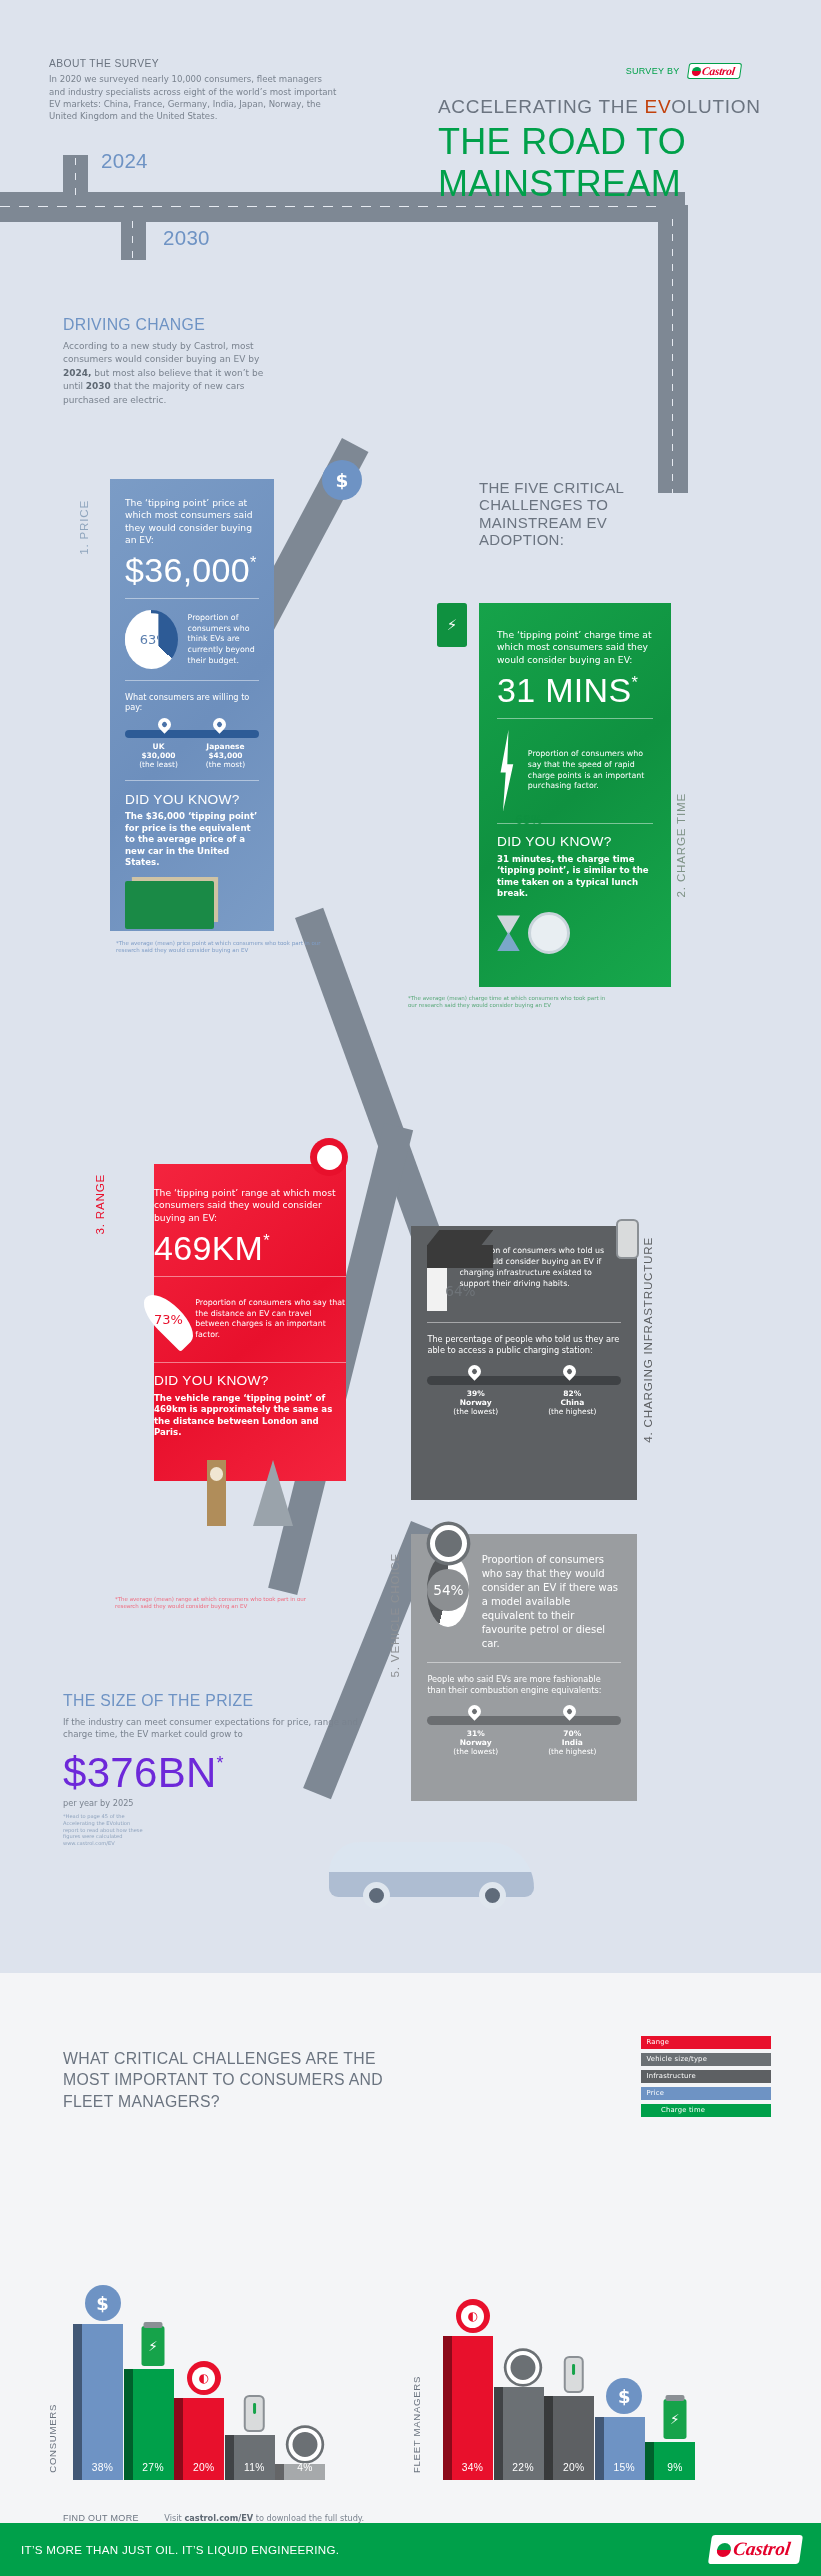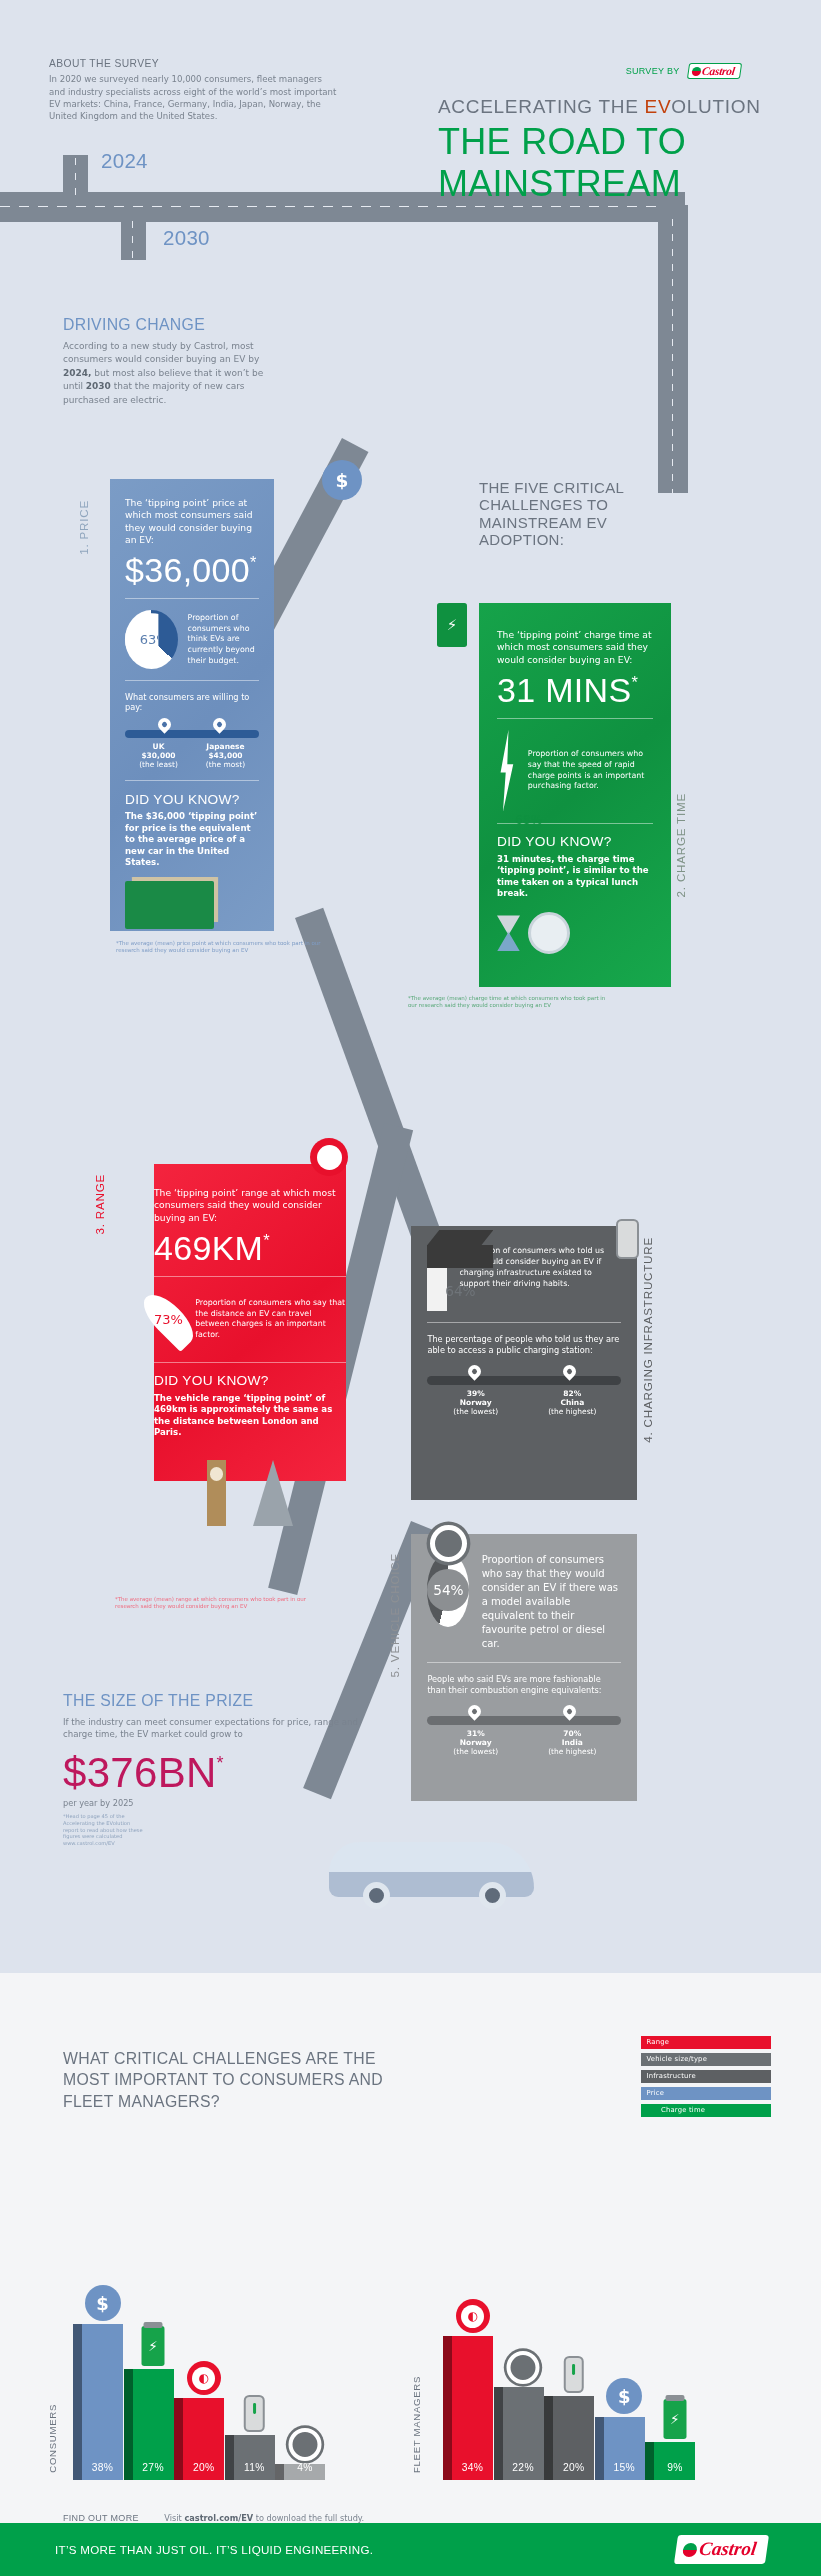--- a/index.html
+++ b/index.html
@@ -100,21 +100,21 @@
   .don54 { width:74px; height:74px; border-radius:50%;
      background:conic-gradient(#fff 0 54%, #55585b 54% 100%);
      display:flex; align-items:center; justify-content:center; }
   .don54 i { width:42px; height:42px; border-radius:50%; background:#8c8f92;
      display:flex; align-items:center; justify-content:center; font-size:13.7px; color:#fff; font-style:normal; }
 
   
   #prize { position:absolute; left:63px; top:1692px; width:315px; }
   #prize h2 { font-size:15.8px; color:#6e93c4; font-weight:normal; letter-spacing:0.3px; }
   #prize p { font-size:8.6px; color:#7a838f; line-height:1.45; margin-top:5.5px; }
-  #prize .money { font-size:42px; color:#be185d; margin-top:8.2px; letter-spacing:0.3px; }
+  #prize .money { font-size:42px; color:#6d28d9; margin-top:8.2px; letter-spacing:0.3px; }
   #prize .money sup { font-size:18px; vertical-align:18px; }
   #prize .sub { font-size:8.2px; color:#7a838f; margin-top:1.4px; }
   #prize .note { font-size:5.1px; color:#8fa3bd; line-height:1.3; margin-top:5.5px; width:82px; }
 
   
   #bottom { position:absolute; left:0; top:1973px; width:822px; height:603px; background:#f4f5f7; }
   #bq { position:absolute; left:63px; top:75px; width:356px; font-size:15.8px; line-height:1.35;
      color:#6b7480; letter-spacing:0.3px; }
   .legend { position:absolute; right:51px; top:63px; width:130px; }
   .legend div { height:13px; margin-bottom:4.1px; color:#fff; font-size:6.8px; padding:2.1px 5.5px;
@@ -142,21 +142,21 @@
      border:2.1px solid #8b9095; }
   .ic-charger i { position:absolute;left:50%;top:5.5px;transform:translateX(-50%);width:3.4px;height:11px;
      background:#16a34a;border-radius:1.4px; }
   .ic-wheel { width:33px;height:33px;border-radius:50%;background:#6b7074;border:4.8px solid #fff;
      box-shadow:0 0 0 2.7px #6b7074; }
 
   #findout { position:absolute; left:63px; bottom:53px; font-size:8.2px; color:#7a838f; }
   #findout b { color:#5e6873; }
   #findout .lead { font-size:9px; color:#6b7480; letter-spacing:0.3px; margin-right:23px; }
   #greenbar { position:absolute; left:0; bottom:0; width:822px; height:53px; background:#00a04a;
-     display:flex; align-items:center; justify-content:space-between; padding:0 55px; }
+     display:flex; align-items:center; justify-content:space-between; padding:0 21px; }
   #greenbar .slogan { color:#fff; font-size:11.6px; letter-spacing:0.3px; }
   #greenbar .logo2 { background:#fff; border-radius:3.4px; padding:3.4px 11px 3.4px 6.8px; transform:skewX(-8deg); }
   #greenbar .logo2 .wrd { font-family:"Liberation Serif", serif; font-style:italic; font-weight:bold;
      color:#e4002b; font-size:19px; }
   #greenbar .logo2 .dot { display:inline-block;width:14.4px;height:14.4px;border-radius:50%;
      background:linear-gradient(to bottom,#00a04a 0 48%, #e4002b 48% 100%);vertical-align:-2.1px;margin-right:2.1px; }
 </style>
 </head>
 <body>
 

